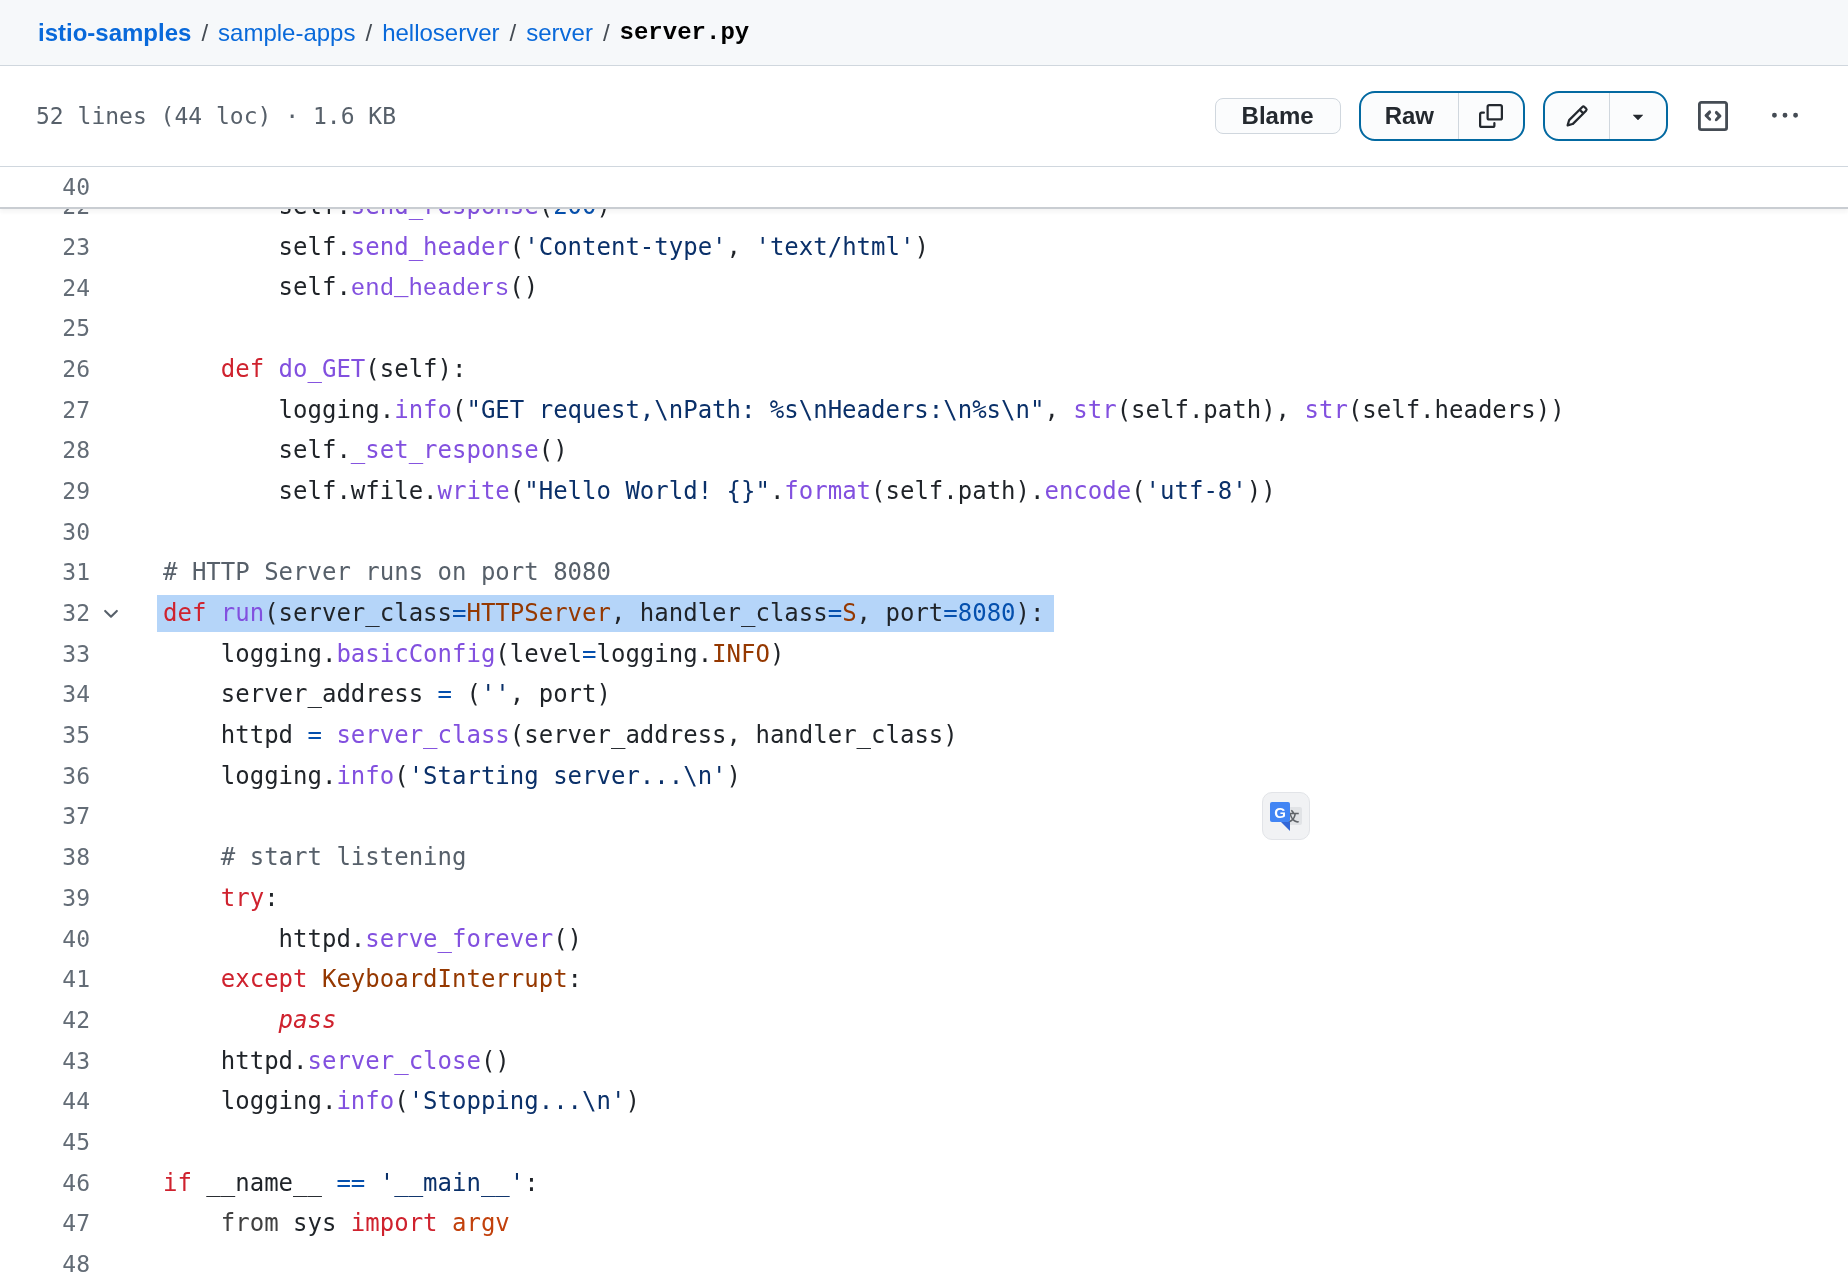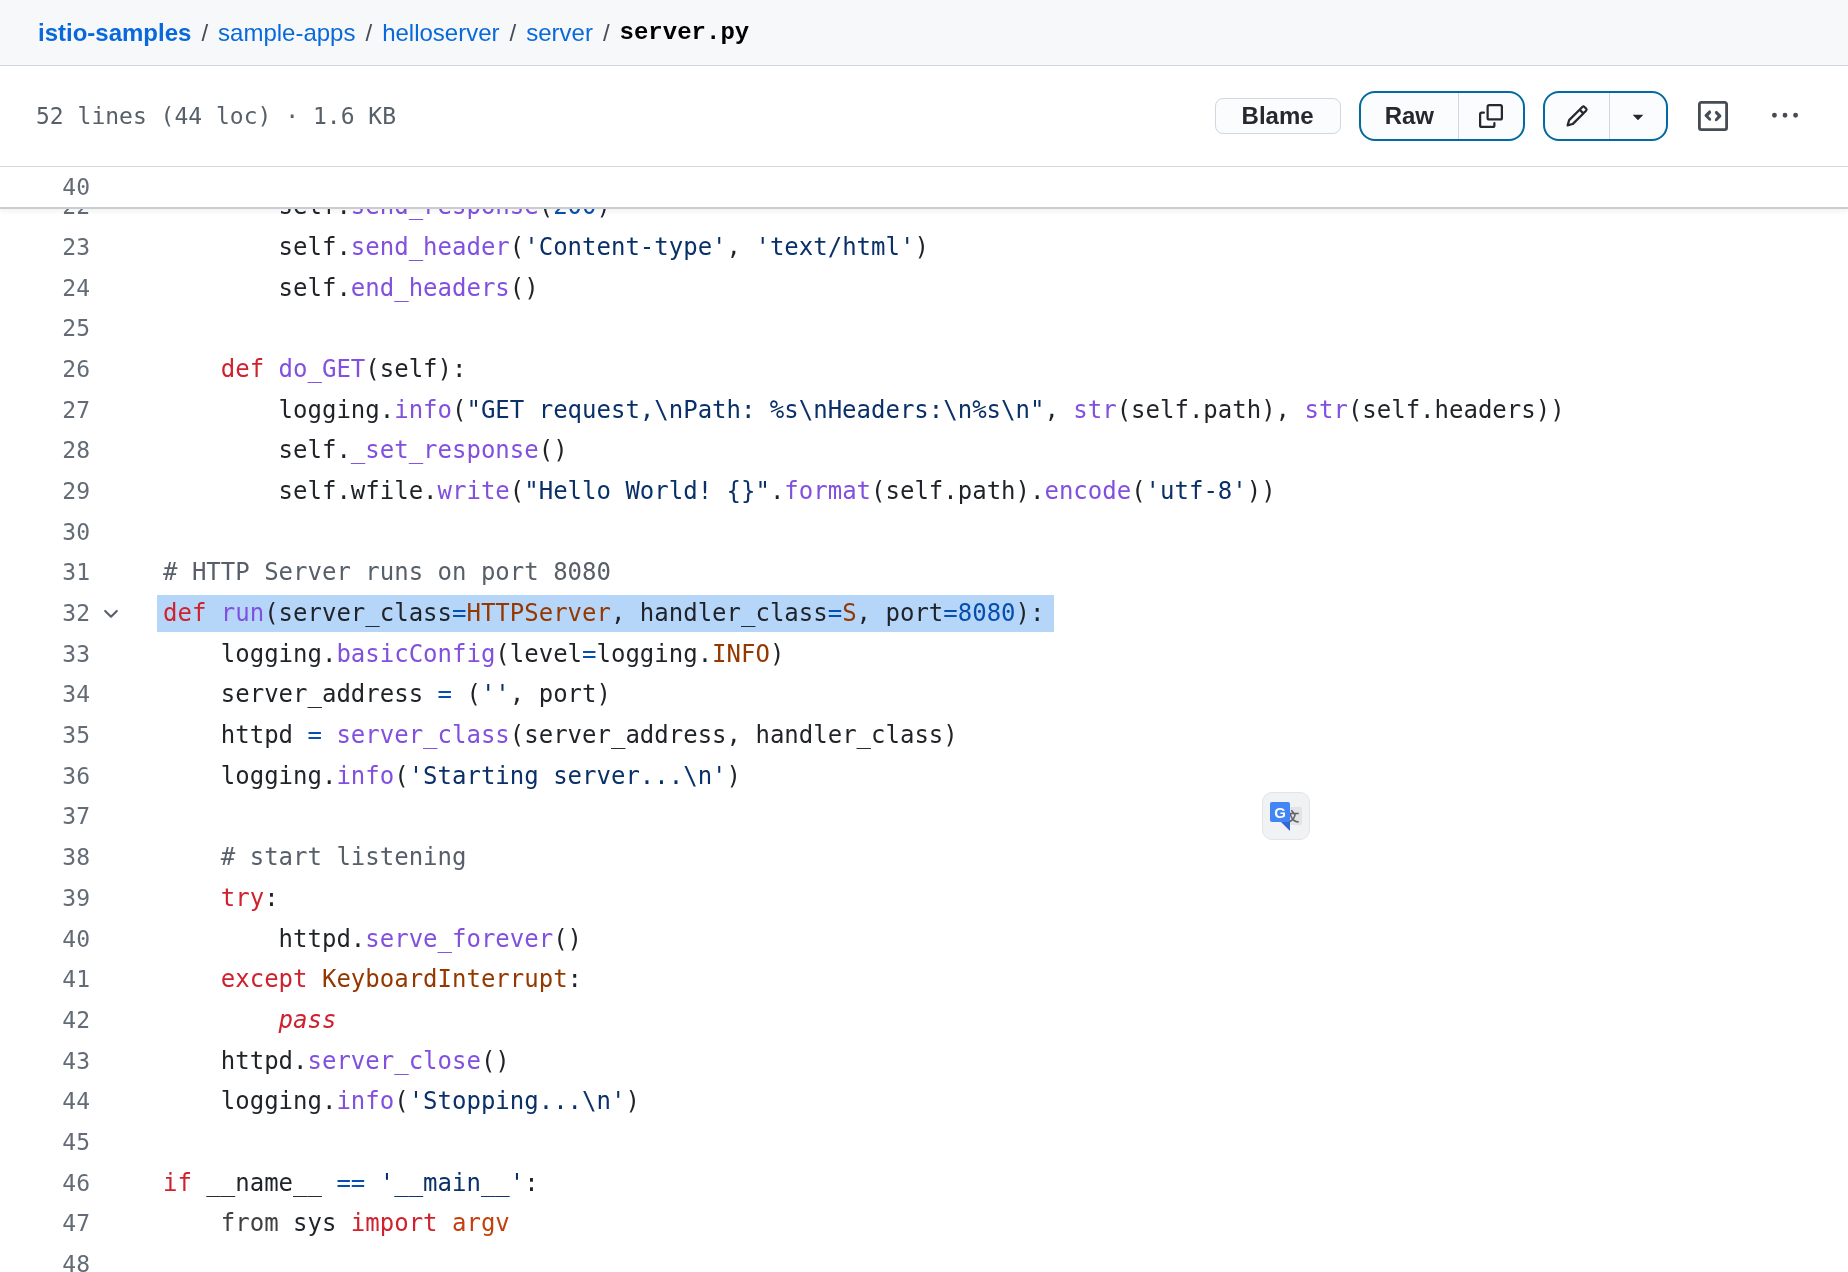--- a/index.html
+++ b/index.html
@@ -192,21 +192,21 @@
 
 <div class="code-area">
   <div class="sticky-row" id="sticky-row">
       <div class="row"><span class="ln">40</span><span class="mid"></span></div>
     </div>
   <div class="sliver" id="sliver-row">
       <div class="row"><span class="ln">22</span><span class="mid"></span><span class="codetext">        <span style="color: rgb(31, 35, 40);">self.</span><span style="color: rgb(130, 80, 223);">send_response</span><span style="color: rgb(31, 35, 40);">(</span><span style="color: rgb(5, 80, 174);">200</span><span style="color: rgb(31, 35, 40);">)</span></span></div>
     </div>
   <div id="rows">
       <div class="row"><span class="ln">23</span><span class="mid"></span><span class="codetext">        <span style="color: rgb(31, 35, 40);">self.</span><span style="color: rgb(130, 80, 223);">send_header</span><span style="color: rgb(31, 35, 40);">(</span><span style="color: rgb(10, 48, 105);">'Content-type'</span><span style="color: rgb(31, 35, 40);">, </span><span style="color: rgb(10, 48, 105);">'text/html'</span><span style="color: rgb(31, 35, 40);">)</span></span></div>
-      <div class="row"><span class="ln">24</span><span class="mid"></span><span class="codetext">        <span style="color: rgb(31, 35, 40);">self.</span><span style="color: rgb(130, 80, 223);">end_headers</span><span style="color: rgb(31, 35, 40);">()</span></span></div>
+      <div class="row"><span class="ln">24</span><span class="mid"></span><span class="codetext">        <span style="color: rgb(31, 35, 40);">self.</span><span style="color: rgb(130, 80, 223); font-family: Liberation Mono, monospace;">end_headers</span><span style="color: rgb(31, 35, 40);">()</span></span></div>
       <div class="row"><span class="ln">25</span><span class="mid"></span><span class="codetext"></span></div>
       <div class="row"><span class="ln">26</span><span class="mid"></span><span class="codetext">    <span style="color: rgb(207, 34, 46);">def </span><span style="color: rgb(130, 80, 223);">do_GET</span><span style="color: rgb(31, 35, 40);">(self):</span></span></div>
       <div class="row"><span class="ln">27</span><span class="mid"></span><span class="codetext">        <span style="color: rgb(31, 35, 40);">logging.</span><span style="color: rgb(130, 80, 223);">info</span><span style="color: rgb(31, 35, 40);">(</span><span style="color: rgb(10, 48, 105);">"GET request,\nPath: %s\nHeaders:\n%s\n"</span><span style="color: rgb(31, 35, 40);">, </span><span style="color: rgb(130, 80, 223);">str</span><span style="color: rgb(31, 35, 40);">(self.path), </span><span style="color: rgb(130, 80, 223);">str</span><span style="color: rgb(31, 35, 40);">(self.headers))</span></span></div>
       <div class="row"><span class="ln">28</span><span class="mid"></span><span class="codetext">        <span style="color: rgb(31, 35, 40);">self.</span><span style="color: rgb(130, 80, 223);">_set_response</span><span style="color: rgb(31, 35, 40);">()</span></span></div>
       <div class="row"><span class="ln">29</span><span class="mid"></span><span class="codetext">        <span style="color: rgb(31, 35, 40);">self.wfile.</span><span style="color: rgb(130, 80, 223);">write</span><span style="color: rgb(31, 35, 40);">(</span><span style="color: rgb(10, 48, 105);">"Hello World! {}"</span><span style="color: rgb(31, 35, 40);">.</span><span style="color: rgb(130, 80, 223);">format</span><span style="color: rgb(31, 35, 40);">(self.path).</span><span style="color: rgb(130, 80, 223);">encode</span><span style="color: rgb(31, 35, 40);">(</span><span style="color: rgb(10, 48, 105);">'utf-8'</span><span style="color: rgb(31, 35, 40);">))</span></span></div>
       <div class="row"><span class="ln">30</span><span class="mid"></span><span class="codetext"></span></div>
       <div class="row"><span class="ln">31</span><span class="mid"></span><span class="codetext"><span style="color: rgb(87, 96, 106);"># HTTP Server runs on port 8080</span></span></div>
       <div class="row hl"><span class="ln">32</span><span class="mid"><span class="chev"><svg width="22" height="22" viewBox="0 0 16 16" fill="#57606a">
               <path d="M12.78 5.22a.749.749 0 0 1 0 1.06l-4.25 4.25a.749.749 0 0 1-1.06 0L3.22 6.28a.749.749 0 1 1 1.06-1.06L8 8.939l3.72-3.719a.749.749 0 0 1 1.06 0Z"></path>
             </svg></span></span><span class="codetext" style="background-color: rgb(181, 213, 249);"><span style="color: rgb(207, 34, 46);">def </span><span style="color: rgb(130, 80, 223);">run</span><span style="color: rgb(31, 35, 40);">(server_class</span><span style="color: rgb(5, 80, 174);">=</span><span style="color: rgb(149, 56, 0);">HTTPServer</span><span style="color: rgb(31, 35, 40);">, handler_class</span><span style="color: rgb(5, 80, 174);">=</span><span style="color: rgb(149, 56, 0);">S</span><span style="color: rgb(31, 35, 40);">, port</span><span style="color: rgb(5, 80, 174);">=</span><span style="color: rgb(5, 80, 174);">8080</span><span style="color: rgb(31, 35, 40);">):</span></span></div>

